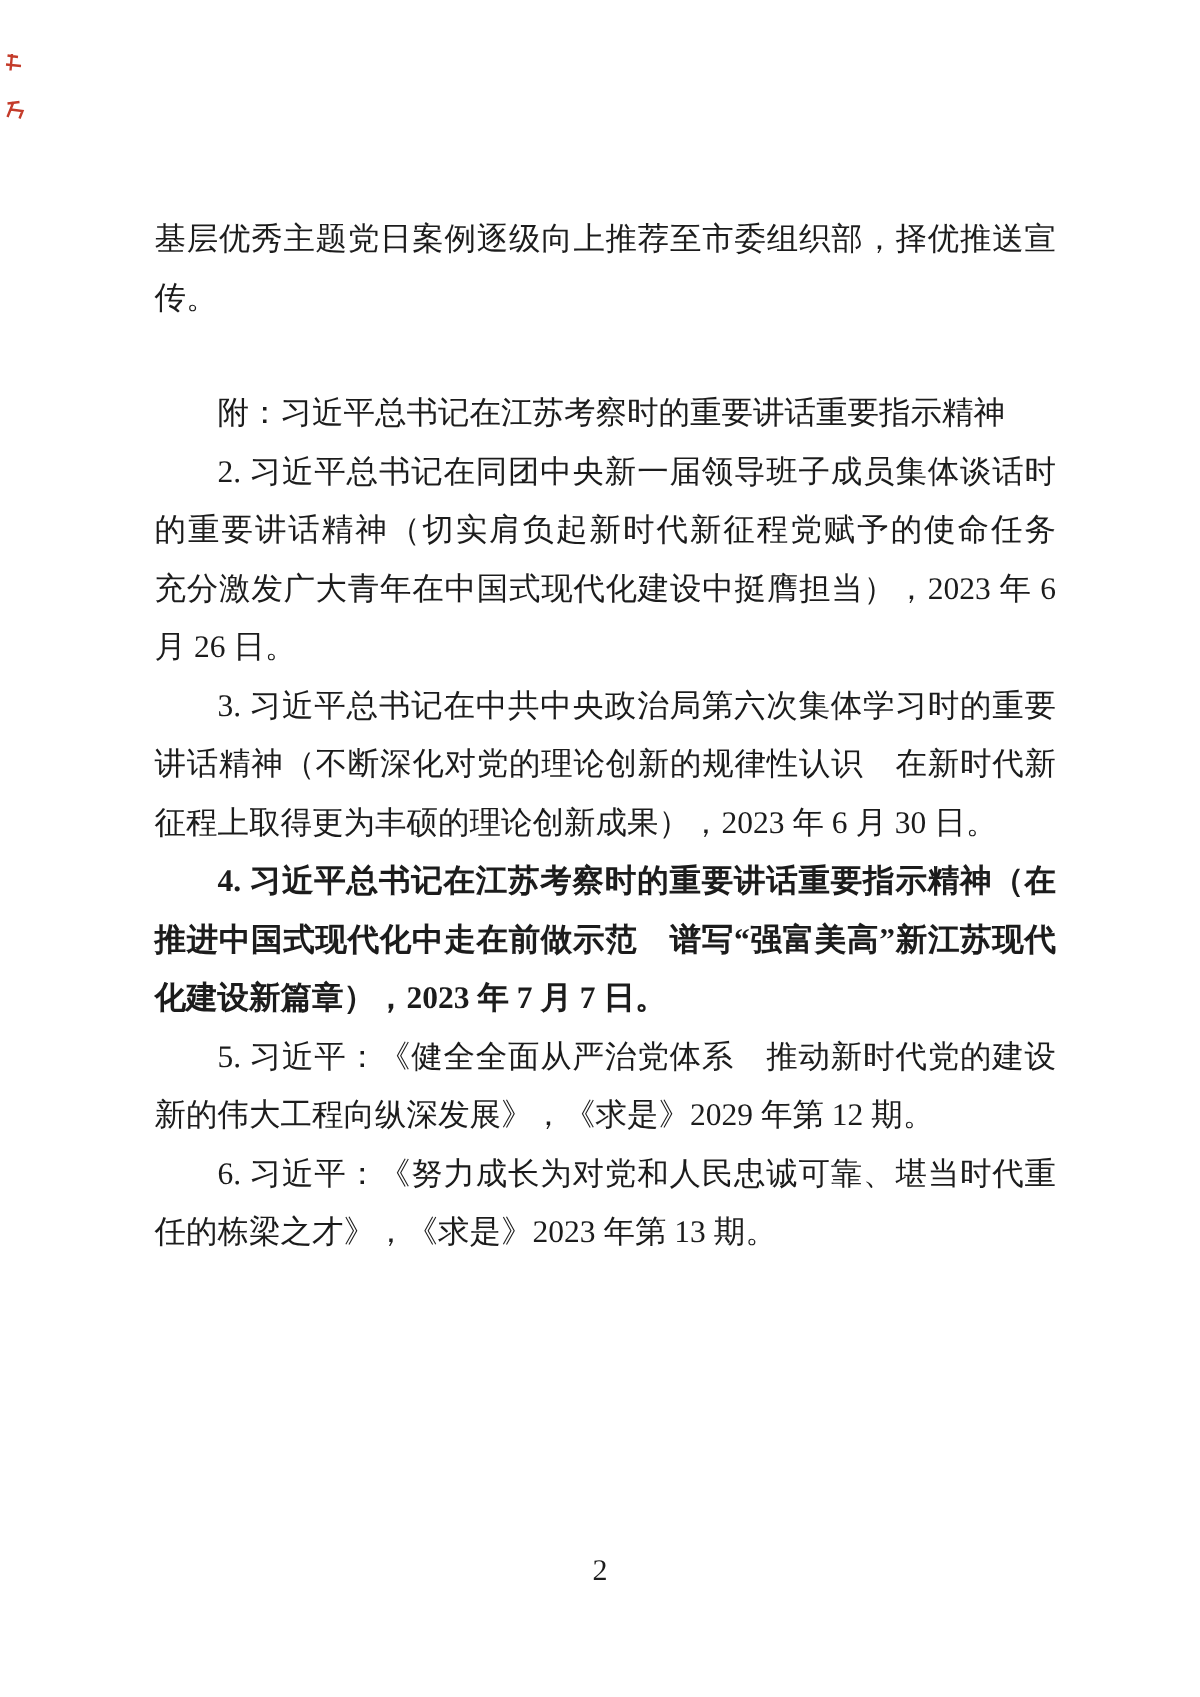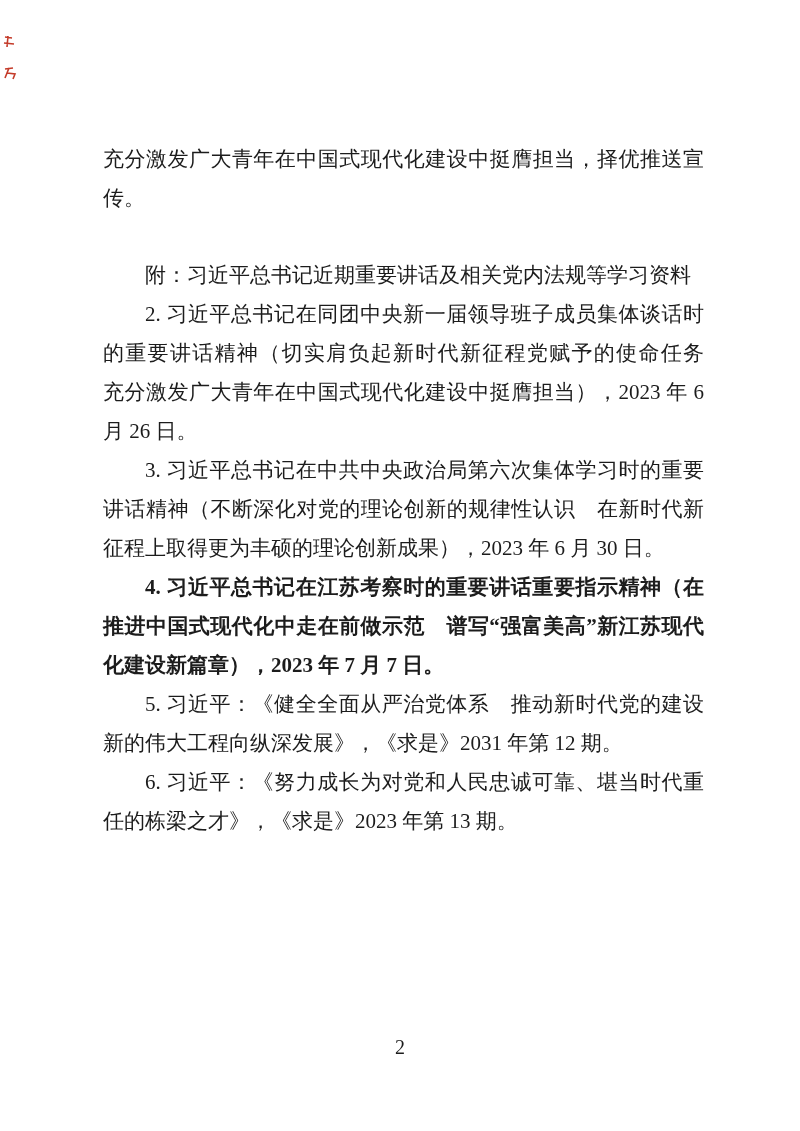--- a/index.html
+++ b/index.html
@@ -59,24 +59,24 @@
 <div class="page">
 
   <svg class="red-mark mark-1" viewBox="0 0 16 14">
     <path d="M2 2 L9 3 M5 1 L4 12 M1 8 L11 9" stroke="#c43b2a" stroke-width="1.6" fill="none"></path>
   </svg>
   <svg class="red-mark mark-2" viewBox="0 0 16 14">
     <path d="M2 3 L10 2 M6 2 L2 12 M4 7 L12 8 L10 13" stroke="#c43b2a" stroke-width="1.6" fill="none"></path>
   </svg>
 
   <div class="content">
-    <p>充分激发广大青年在中国式现代化建设中挺膺担当，择优推送宣传。</p>
-    <p class="indent gap">附：习近平总书记近期重要讲话及相关党内法规等学习资料</p>
+    <p>基层优秀主题党日案例逐级向上推荐至市委组织部，择优推送宣传。</p>
+    <p class="indent gap">附：习近平总书记在江苏考察时的重要讲话重要指示精神</p>
     <p class="indent">2. 习近平总书记在同团中央新一届领导班子成员集体谈话时的重要讲话精神（切实肩负起新时代新征程党赋予的使命任务　充分激发广大青年在中国式现代化建设中挺膺担当），2023 年 6 月 26 日。</p>
     <p class="indent">3. 习近平总书记在中共中央政治局第六次集体学习时的重要讲话精神（不断深化对党的理论创新的规律性认识　在新时代新征程上取得更为丰硕的理论创新成果），2023 年 6 月 30 日。</p>
     <p class="indent bold">4. 习近平总书记在江苏考察时的重要讲话重要指示精神（在推进中国式现代化中走在前做示范　谱写“强富美高”新江苏现代化建设新篇章），2023 年 7 月 7 日。</p>
-    <p class="indent">5. 习近平：《健全全面从严治党体系　推动新时代党的建设新的伟大工程向纵深发展》，《求是》2031 年第 12 期。</p>
+    <p class="indent">5. 习近平：《健全全面从严治党体系　推动新时代党的建设新的伟大工程向纵深发展》，《求是》2029 年第 12 期。</p>
     <p class="indent">6. 习近平：《努力成长为对党和人民忠诚可靠、堪当时代重任的栋梁之才》，《求是》2023 年第 13 期。</p>
   </div>
 
   <div class="page-number">2</div>
 
 </div>
 
 </body></html>

